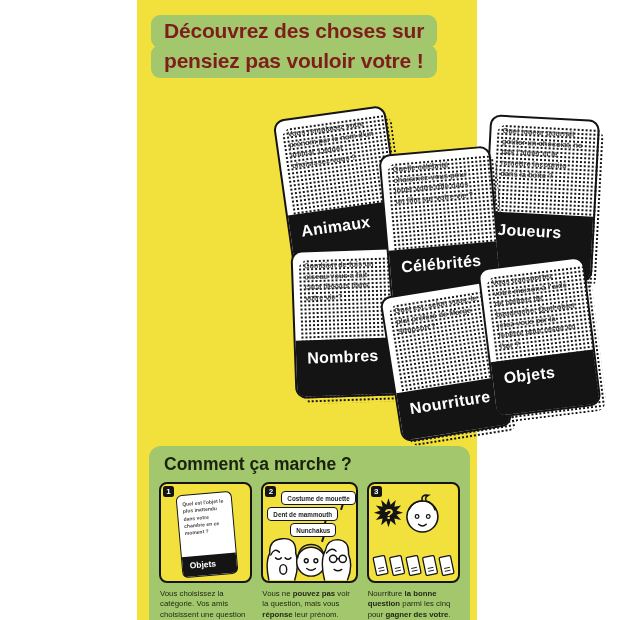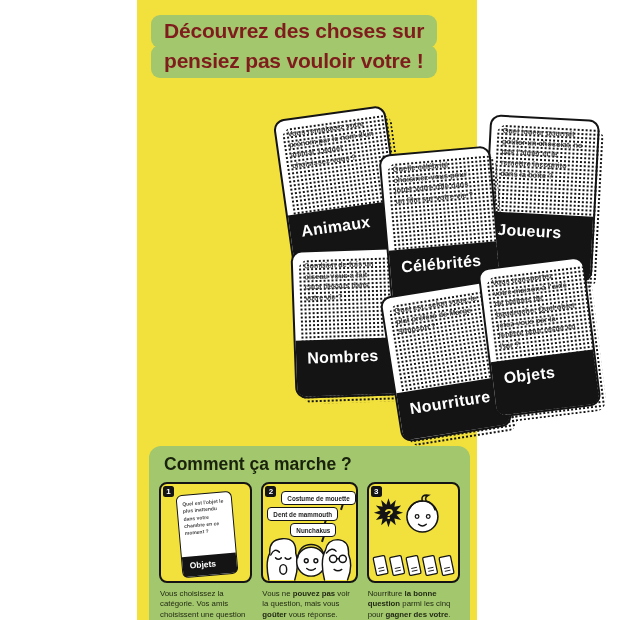--- a/index.html
+++ b/index.html
@@ -156,21 +156,21 @@
                 <path d="M43.5,40 q4.5,4 9,0"></path>
                 <path d="M62,52 Q57,32 63,21 Q65,10 76,10 Q88,11 87,25 Q92,38 86,52" fill="#fff"></path>
                 <path d="M64,24 Q70,17 74,22"></path>
                 <circle cx="71" cy="30" r="3.8" fill="#fff"></circle>
                 <circle cx="81" cy="30" r="3.8" fill="#fff"></circle>
                 <line x1="74.8" y1="30" x2="77.2" y2="30"></line>
                 <path d="M72,41 q4,3 8,0"></path>
               </g>
             </svg>
           </div>
-          <div class="caption"><span>Vous ne </span><span class="b">pouvez pas</span><span> voir la question, mais vous </span><span class="b">goûter</span><span> vous réponse.</span></div>
+          <div class="caption"><span>Vous ne </span><span class="b">pouvez pas</span><span> voir la question, mais vous </span><span class="b">réponse</span><span> leur prénom.</span></div>
         </div>
 
         <div class="step">
           <div class="box">
             <div class="badge">3</div>
             <svg class="guess" viewBox="0 0 86 93">
               <polygon points="32,24 25.3,26.2 30,31.5 23.1,30.1 24.5,37 19.2,32.3 17,39 14.8,32.3 9.5,37 10.9,30.1 4,31.5 8.7,26.2 2,24 8.7,21.8 4,16.5 10.9,17.9 9.5,11 14.8,15.7 17,9 19.2,15.7 24.5,11 23.1,17.9 30,16.5 25.3,21.8" fill="#141414"></polygon>
               <text x="17.5" y="30" text-anchor="middle" font-size="16" font-weight="bold" fill="#f2e13c">?</text>
               <g stroke="#141414" stroke-width="1.6" fill="none" stroke-linecap="round">
                 <circle cx="52" cy="28" r="16" fill="#fff"></circle>

